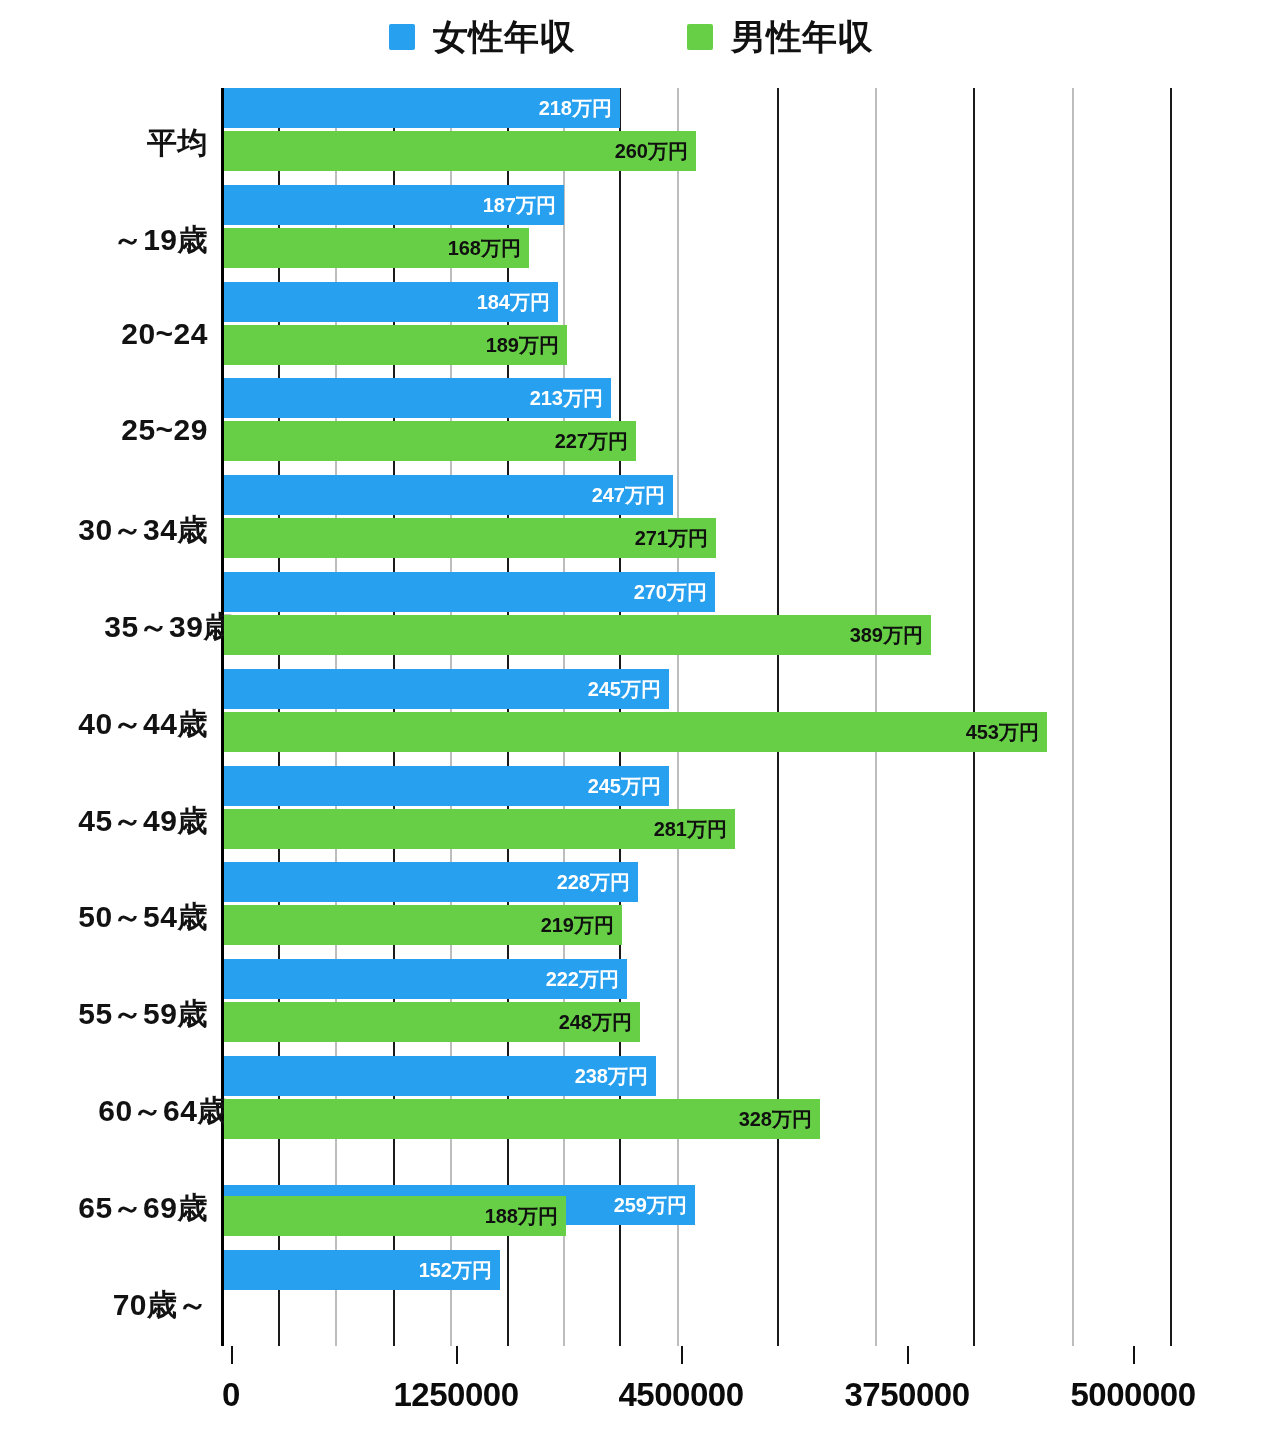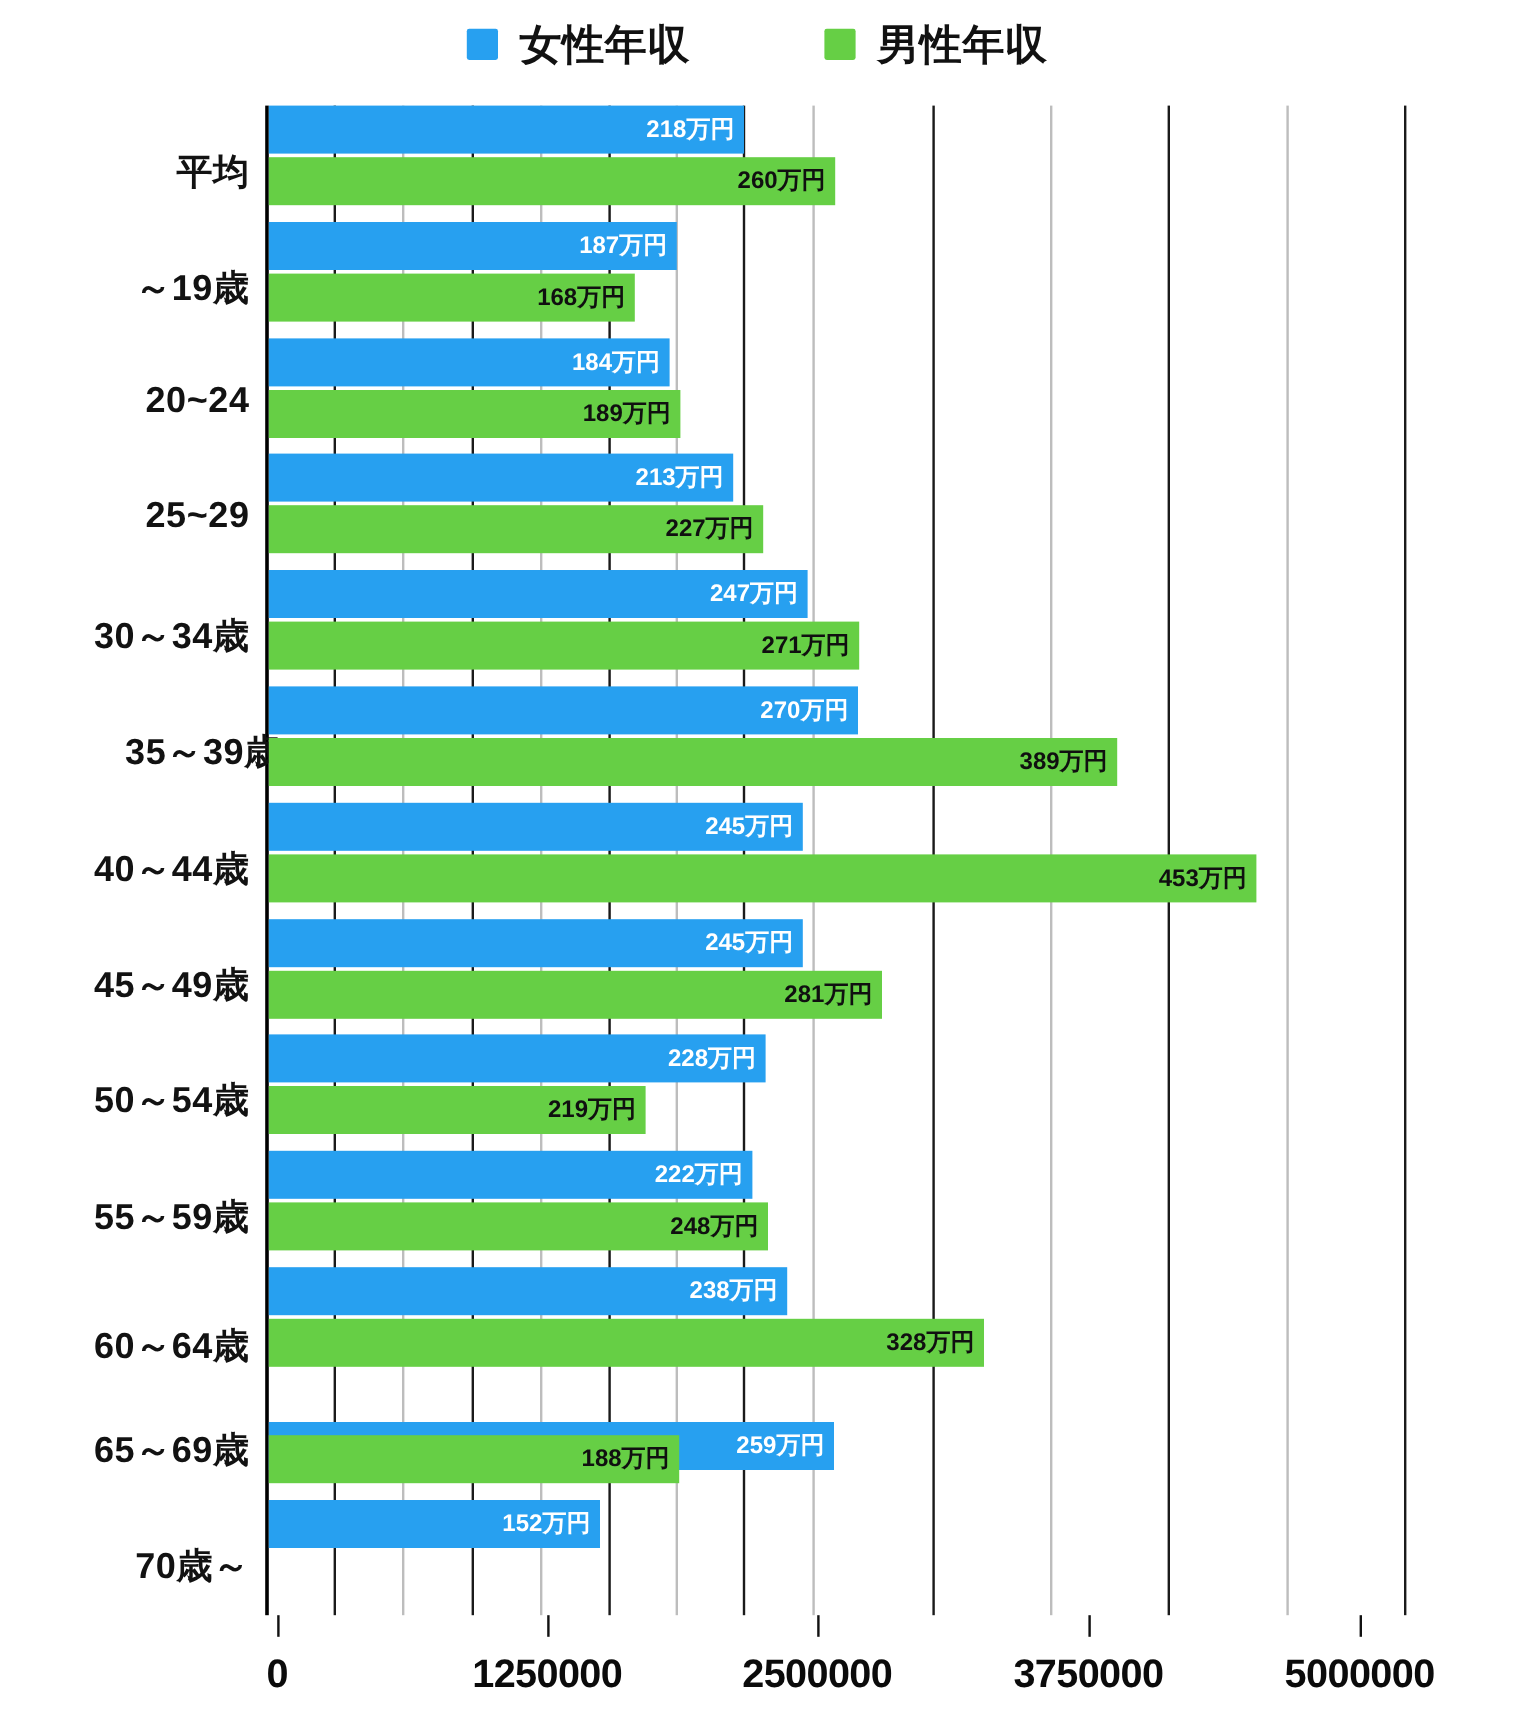--- a/index.html
+++ b/index.html
@@ -237,35 +237,35 @@
       </div>
       <div class="bar male" style="top: 43px; width: 511px;">
         <span class="bar-value">281万円</span>
       </div>
     </div>
     <div class="group" style="top: 774.4px; height: 96.8px;">
       <div class="cat-label" style="top: 35px;">50～54歳</div>
       <div class="bar female" style="top: 0px; width: 414px;">
         <span class="bar-value">228万円</span>
       </div>
-      <div class="bar male" style="top: 43px; width: 314px; align-items: center;">
+      <div class="bar male" style="top: 43px; width: 398px; align-items: center;">
         <span class="bar-value">219万円</span>
       </div>
     </div>
     <div class="group" style="top: 871.2px; height: 96.8px;">
       <div class="cat-label" style="top: 35px;">55～59歳</div>
       <div class="bar female" style="top: 0px; width: 403px;">
         <span class="bar-value">222万円</span>
       </div>
       <div class="bar male" style="top: 43px; width: 416px;">
         <span class="bar-value">248万円</span>
       </div>
     </div>
     <div class="group" style="top: 968px; height: 96.8px;">
-      <div class="cat-label" style="top: 46px;">60～64歳</div>
+      <div class="cat-label" style="top: 35px; padding-left: 20px;">60～64歳</div>
       <div class="bar female" style="top: 0px; width: 432px;">
         <span class="bar-value">238万円</span>
       </div>
       <div class="bar male" style="top: 43px; width: 596px;">
         <span class="bar-value">328万円</span>
       </div>
     </div>
     <div class="group" style="top: 1064.8px; height: 96.8px;">
       <div class="cat-label" style="top: 35px;">65～69歳</div>
       <div class="bar female" style="top: 0px; width: 471px; margin-top: 32px;">
@@ -282,18 +282,18 @@
       </div>
     </div>
   </div>
 
 <div id="xaxis">
     <div class="tick" style="left: 231px;"></div>
     <div class="tick-label" style="left: 231px;">0</div>
     <div class="tick" style="left: 456px;"></div>
     <div class="tick-label" style="left: 456px;">1250000</div>
     <div class="tick" style="left: 681px;"></div>
-    <div class="tick-label" style="left: 681px;">2500000</div>
+    <div class="tick-label" style="left: 681px;">4500000</div>
     <div class="tick" style="left: 907px;"></div>
     <div class="tick-label" style="left: 907px;">3750000</div>
     <div class="tick" style="left: 1133px;"></div>
     <div class="tick-label" style="left: 1133px;">5000000</div>
   </div>
 
 </body></html>

